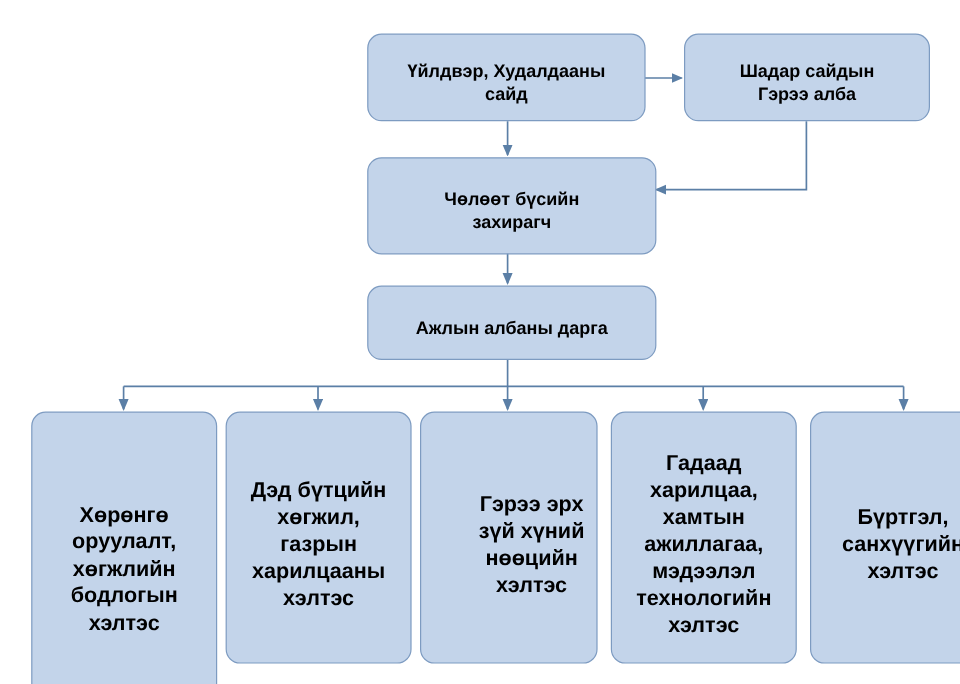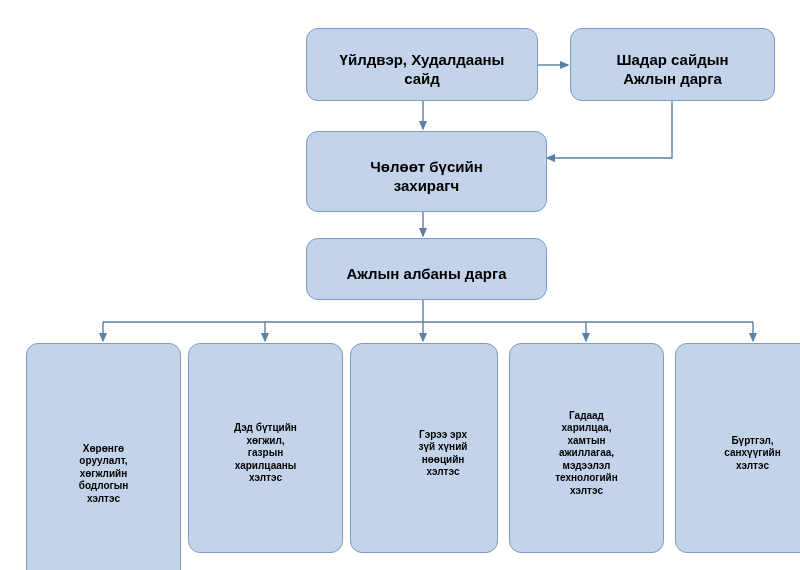--- a/index.html
+++ b/index.html
@@ -45,21 +45,21 @@
     padding: 4px 6px;
   }
   .node span {
     display: block;
     width: 100%;
     white-space: pre-line;
     margin-top: 11px;
   }
   .top-row { font-size: 15px; }
   .mid { font-size: 15px; }
-  .leaf { font-size: 10px; }
+  .leaf { font-size: 18px; }
 </style>
 </head>
 <body>
 
 <div id="canvas">
 
   <svg class="connectors" viewBox="0 0 800 570" xmlns="http://www.w3.org/2000/svg">
     <defs>
       <marker id="arrow" markerWidth="7" markerHeight="7" refX="6" refY="3.0" orient="auto" markerUnits="strokeWidth">
         <path d="M0,0 L7,3 L0,6 z" fill="#5b7fa6"></path>
@@ -87,21 +87,21 @@
     </g>
   </svg>
 
   <div class="node top-row" style="left:306px; top:28px; width:232px; height:73px;">
     <span>Үйлдвэр, Худалдааны
 сайд</span>
   </div>
 
   <div class="node top-row" style="left:570px; top:28px; width:205px; height:73px;">
     <span>Шадар сайдын
-Ажлын дарга</span>
+Гэрээ алба</span>
   </div>
 
   <div class="node mid" style="left:306px; top:131px; width:241px; height:81px;">
     <span>Чөлөөт бүсийн
 захирагч</span>
   </div>
 
   <div class="node mid" style="left:306px; top:238px; width:241px; height:62px;">
     <span>Ажлын албаны дарга</span>
   </div>

